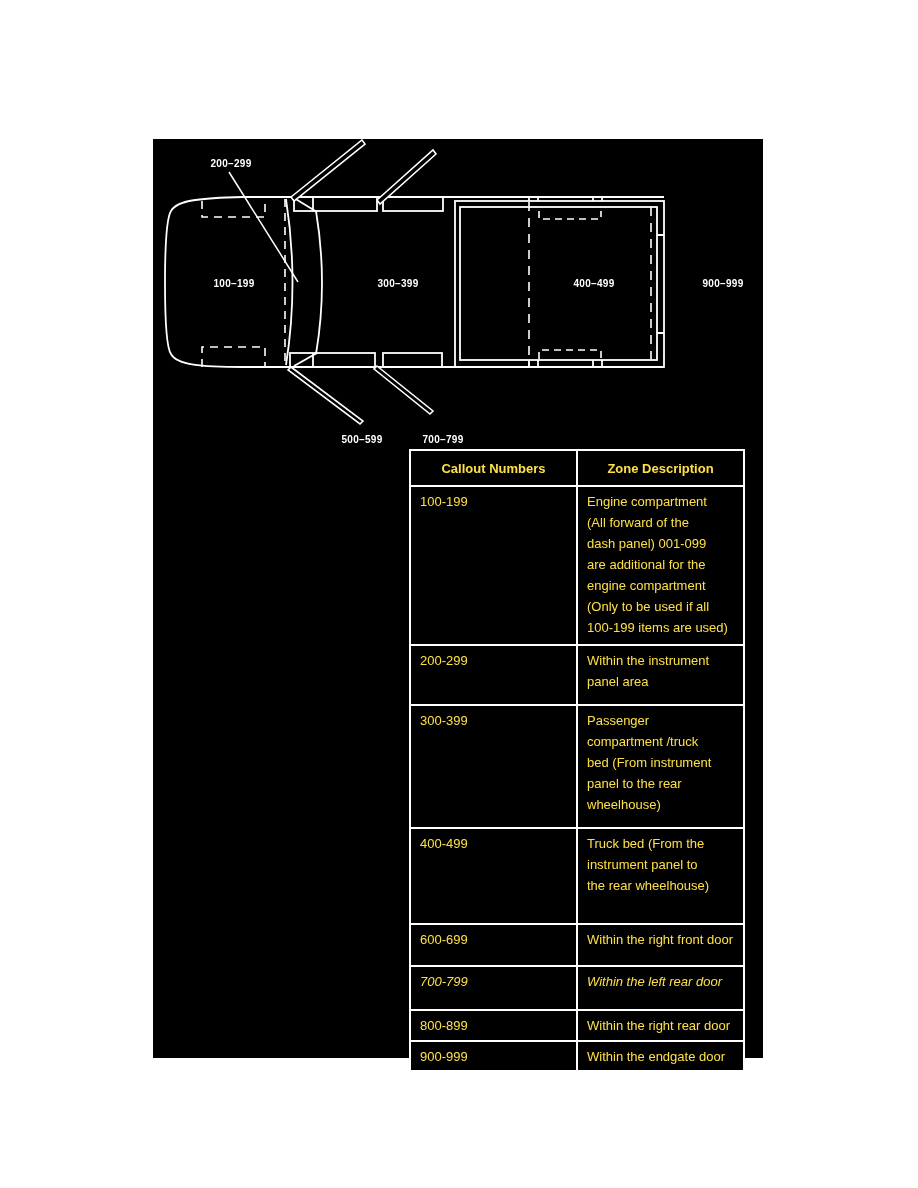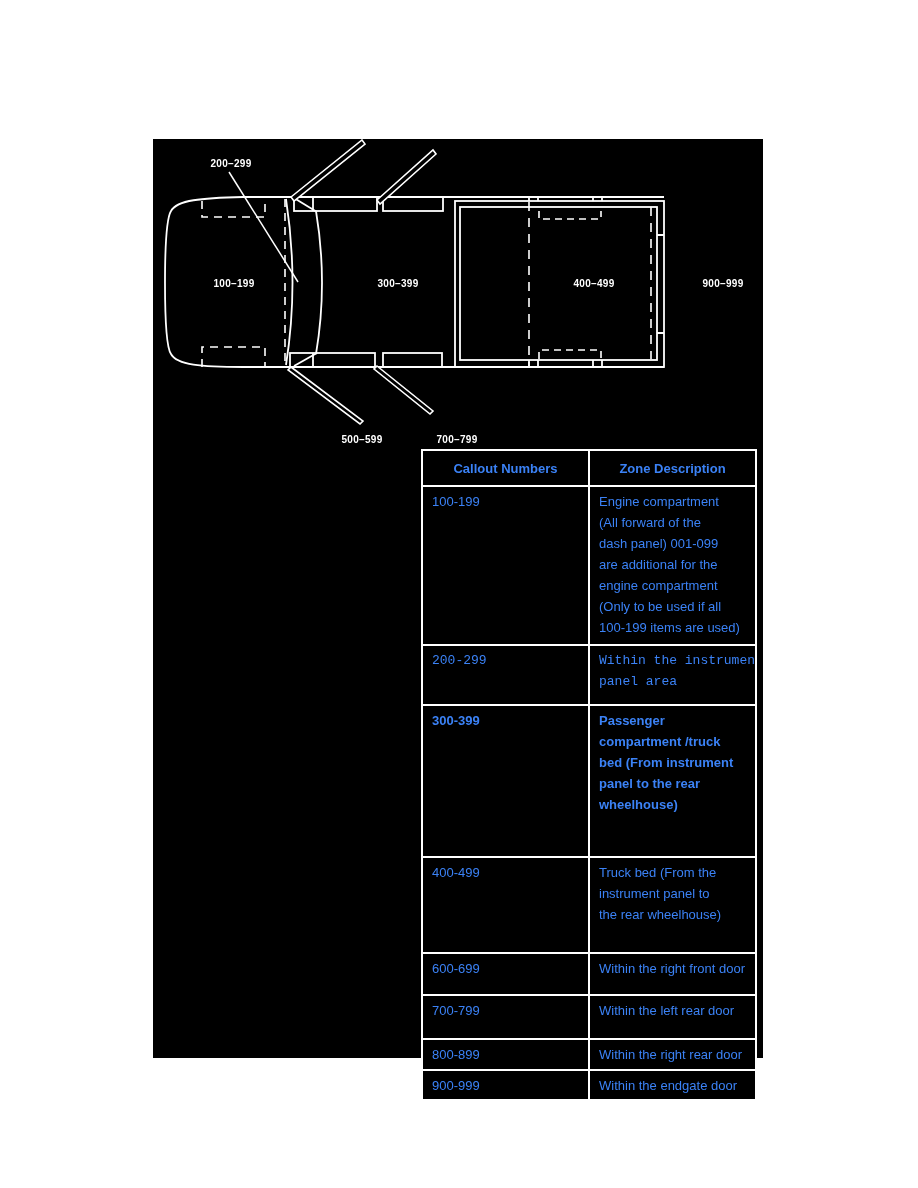--- a/index.html
+++ b/index.html
@@ -2,22 +2,22 @@
 <html><head>
 <meta charset="utf-8">
 <style>
   html,body{margin:0;padding:0;background:#ffffff;}
   .page{position:relative;width:918px;height:1188px;background:#ffffff;overflow:hidden;
         font-family:"Liberation Sans",sans-serif;}
   .panel{position:absolute;left:153px;top:139px;width:610px;height:919px;background:#000000;}
   .diagram-svg{position:absolute;left:0;top:0;}
   .zlabel{position:absolute;transform:translate(-50%,-50%);color:#ffffff;font-weight:bold;
           font-size:10px;letter-spacing:.3px;white-space:nowrap;}
-  .ztable{position:absolute;left:268px;top:310px;width:334px;border-collapse:collapse;
-          table-layout:fixed;color:#3b82f6;background:#000000;}
+  .ztable{position:absolute;left:256px;top:310px;width:334px;border-collapse:collapse;
+          table-layout:fixed;color:#fde047;background:#000000;}
   .ztable th,.ztable td{border:2px solid #ffffff;font-size:13px;overflow:hidden;}
   .ztable th{height:32px;font-weight:bold;text-align:center;vertical-align:middle;padding:0 2px;}
   .ztable td{vertical-align:top;text-align:left;padding:4px 2px 0 9px;line-height:21px;
              white-space:pre;}
   .ztable col{width:167px;}
 </style>
 </head>
 <body>
 
 <div class="page">
@@ -61,21 +61,21 @@
         <polygon points="224,227 280,272 277,275 221,230"></polygon>
       </g>
     </svg>
 
     <div class="zlabel" style="left:78px;top:24px">200–299</div>
     <div class="zlabel" style="left:81px;top:144px">100–199</div>
     <div class="zlabel" style="left:245px;top:144px">300–399</div>
     <div class="zlabel" style="left:441px;top:144px">400–499</div>
     <div class="zlabel" style="left:570px;top:144px">900–999</div>
     <div class="zlabel" style="left:209px;top:300px">500–599</div>
-    <div class="zlabel" style="left:304px;top:300px">700–799</div>
+    <div class="zlabel" style="left:290px;top:300px">700–799</div>
 
     <table class="ztable">
       <colgroup>
           <col>
           <col>
         </colgroup>
       <thead>
         <tr style="height:36px">
           <th>Callout Numbers</th>
           <th>Zone Description</th>
@@ -85,44 +85,44 @@
           <tr style="height: 159px;">
             <td>100-199</td>
             <td>Engine compartment
 (All forward of the
 dash panel) 001-099
 are additional for the
 engine compartment
 (Only to be used if all
 100-199 items are used)</td>
           </tr>
-          <tr style="height: 60px; font-family: Liberation Mono, monospace;">
+          <tr style="height: 60px;">
             <td>200-299</td>
             <td>Within the instrument
 panel area</td>
           </tr>
-          <tr style="height: 152px; font-weight: bold;">
+          <tr style="height: 123px;">
             <td>300-399</td>
             <td>Passenger
 compartment /truck
 bed (From instrument
 panel to the rear
 wheelhouse)</td>
           </tr>
           <tr style="height: 96px;">
             <td>400-499</td>
             <td>Truck bed (From the
 instrument panel to
 the rear wheelhouse)</td>
           </tr>
           <tr style="height: 42px;">
             <td>600-699</td>
             <td>Within the right front door</td>
           </tr>
-          <tr style="height: 44px;">
+          <tr style="height: 44px; font-style: italic;">
             <td>700-799</td>
             <td>Within the left rear door</td>
           </tr>
           <tr style="height: 31px;">
             <td>800-899</td>
             <td>Within the right rear door</td>
           </tr>
           <tr style="height: 30px;">
             <td>900-999</td>
             <td>Within the endgate door</td>

